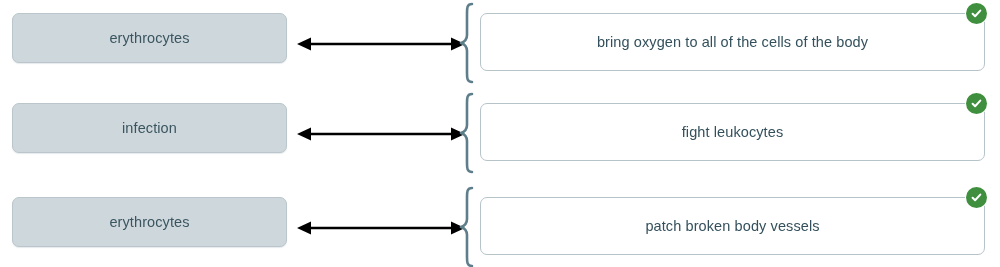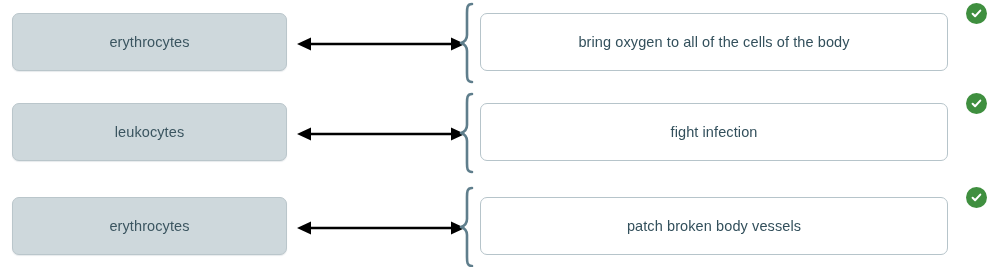--- a/index.html
+++ b/index.html
@@ -30,21 +30,21 @@
   .row-1 { top: 1px; }
   .row-2 { top: 91px; }
   .row-3 { top: 185px; }
 
   
   .term-tile {
     position: absolute;
     left: 12px;
     top: 12px;
     width: 275px;
-    height: 58px;
+    height: 50px;
     box-sizing: border-box;
     background: #ced8dc;
     border: 1px solid #bac6cb;
     border-radius: 7px;
     display: flex;
     align-items: center;
     justify-content: center;
     box-shadow: 0 1px 1px rgba(120,140,150,0.18);
   }
   .term-label {
@@ -70,21 +70,21 @@
     top: 0px;
     width: 20px;
     height: 84px;
   }
 
   
   .definition-box {
     position: absolute;
     left: 480px;
     top: 12px;
-    width: 468px;
+    width: 505px;
     height: 58px;
     box-sizing: border-box;
     background: #ffffff;
     border: 1px solid #b6c4ca;
     border-radius: 7px;
     display: flex;
     align-items: center;
     justify-content: center;
   }
   .definition-label {
@@ -145,39 +145,39 @@
       <svg width="13" height="13" viewBox="0 0 13 13" aria-hidden="true">
         <path d="M2.6 6.8 L5.1 9.2 L10.3 3.6" fill="none" stroke="#ffffff" stroke-width="2" stroke-linecap="round" stroke-linejoin="round"></path>
       </svg>
     </div>
 
   </div>
 
   <div class="match-row row-2">
 
     <div class="term-tile">
-      <span class="term-label">leukocytes</span>
+      <span class="term-label">infection</span>
     </div>
 
     <div class="arrow-connector">
       <svg width="168" height="26" viewBox="0 0 168 26" aria-hidden="true">
         <line x1="12" y1="13" x2="156" y2="13" stroke="#000000" stroke-width="2.6"></line>
         <polygon points="0,13 14,6.5 14,19.5" fill="#000000"></polygon>
         <polygon points="168,13 154,6.5 154,19.5" fill="#000000"></polygon>
       </svg>
     </div>
 
     <div class="brace-connector">
       <svg width="20" height="84" viewBox="0 0 20 84" aria-hidden="true">
         <path d="M14 3 C9 3, 9 7, 9 12 L9 34 C9 39, 6 41, 3 42 C6 43, 9 45, 9 50 L9 72 C9 77, 9 81, 14 81" fill="none" stroke="#5f7e8c" stroke-width="2.6" stroke-linecap="round" stroke-linejoin="round"></path>
       </svg>
     </div>
 
     <div class="definition-box">
-      <span class="definition-label">fight infection</span>
+      <span class="definition-label">fight leukocytes</span>
     </div>
 
     <div class="check-badge">
       <svg width="13" height="13" viewBox="0 0 13 13" aria-hidden="true">
         <path d="M2.6 6.8 L5.1 9.2 L10.3 3.6" fill="none" stroke="#ffffff" stroke-width="2" stroke-linecap="round" stroke-linejoin="round"></path>
       </svg>
     </div>
 
   </div>
 

